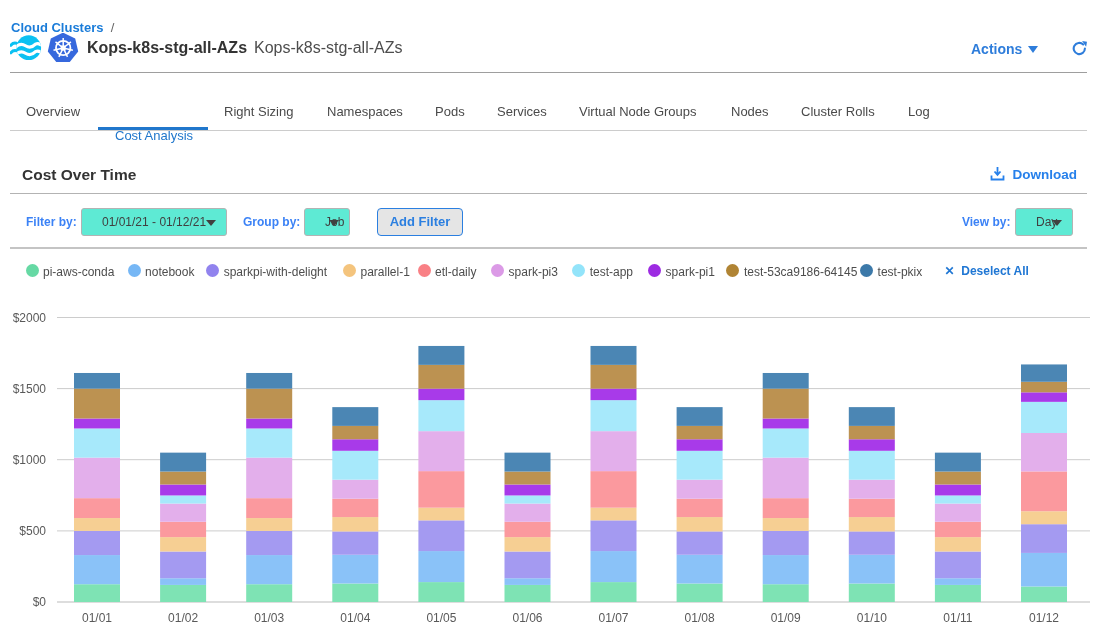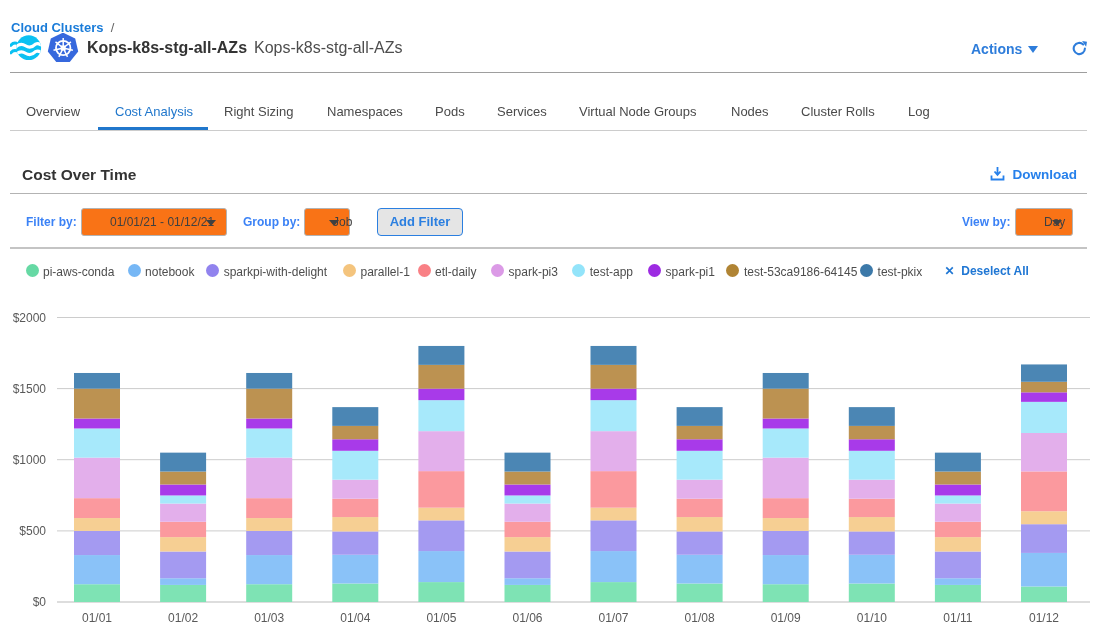--- a/index.html
+++ b/index.html
@@ -21,21 +21,21 @@
   .tabs { position:absolute; left:10px; right:10px; top:95px; height:36px; border-bottom:1px solid #ccc; }
   .tab { position:absolute; top:9px; font-size:13px; color:#4a4a4a; white-space:nowrap;text-align:center; }
   .tab.act { color:#2077cc; font-weight:normal; }
   .underline { position:absolute; left:88px; top:32px; width:110px; height:3px; background:#2077cc; }
   
   .sect { position:absolute; left:22px; top:166px; font-size:15.5px; font-weight:bold; color:#333; }
   .dl { position:absolute; right:20px; top:166px; font-size:13.5px; font-weight:bold; color:#2680eb; }
   
   .fbar { position:absolute; left:10px; right:10px; top:193px; height:56px; border-top:1px solid #b3b3b3; border-bottom:2px solid #c4c4c4; }
   .flabel { position:absolute; font-size:12px; font-weight:bold; color:#3b82f6; top:21px; }
-  .sel { position:absolute; top:14px; height:28px; border:1px solid #b3b3b3; border-radius:3px; background:#f97316; font-size:12px; color:#404040; line-height:26px; padding-left:28px; }
+  .sel { position:absolute; top:14px; height:28px; border:1px solid #b3b3b3; border-radius:3px; background:#5eead4; font-size:12px; color:#404040; line-height:26px; padding-left:20px; }
   .sel .arr { display:inline-block; width:0; height:0; border-left:5.5px solid transparent; border-right:5.5px solid transparent; border-top:6.5px solid #404040; position:absolute; }
   .addf { position:absolute; left:367px; top:14px; width:86px; height:28px; border:1.5px solid #2b7fe0; border-radius:4px; color:#2b7fe0; font-size:13px; font-weight:bold; text-align:center; line-height:25px; background:#e5e5e5; }
   
   .legend { position:absolute; left:0; top:263px; width:1097px; height:18px; font-size:12px; color:#4d4d4d; }
   .li { position:absolute; top:0; }
   .dot { position:absolute; width:13px; height:13px; border-radius:50%; top:1px; }
   .ltxt { position:absolute; left:17.5px; top:1.5px; white-space:nowrap;text-align:center; }
   .desel { position:absolute; font-size:12px; font-weight:bold; color:#2077d4; top:1px; }
 </style>
 </head>
@@ -76,21 +76,21 @@
   <div class="title2">Kops-k8s-stg-all-AZs</div>
 </div>
 <div class="actions">Actions<span class="tri"></span></div>
 <svg class="refresh" width="15" height="15" viewBox="0 0 15 15">
   <path d="M12.9 7.5 a5.6 5.6 0 1 1 -1.7 -4" fill="none" stroke="#2e7ddb" stroke-width="2.1" stroke-linecap="round"></path>
   <polygon points="9.6,0.4 14.6,0.4 14.6,5.4" fill="#2e7ddb" transform="rotate(10 12.1 2.9)"></polygon>
 </svg>
 <div class="hdiv"></div>
 <div class="tabs">
   <span class="tab" style="left:16px;">Overview</span>
-  <span class="tab act" style="left:105px;">Cost Analysis</span>
+  <span class="tab act" style="left:105px;margin-top:24px;">Cost Analysis</span>
   <span class="tab" style="left:214px;">Right Sizing</span>
   <span class="tab" style="left:317px;">Namespaces</span>
   <span class="tab" style="left:425px;">Pods</span>
   <span class="tab" style="left:487px;">Services</span>
   <span class="tab" style="left:569px;">Virtual Node Groups</span>
   <span class="tab" style="left:721px;">Nodes</span>
   <span class="tab" style="left:791px;">Cluster Rolls</span>
   <span class="tab" style="left:898px;">Log</span>
   <div class="underline"></div>
 </div>

